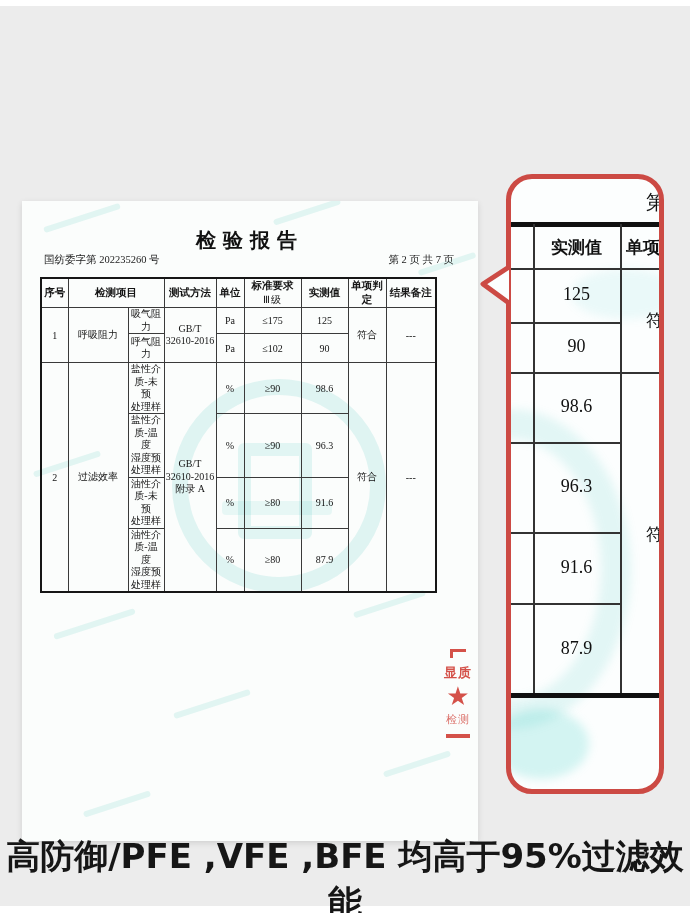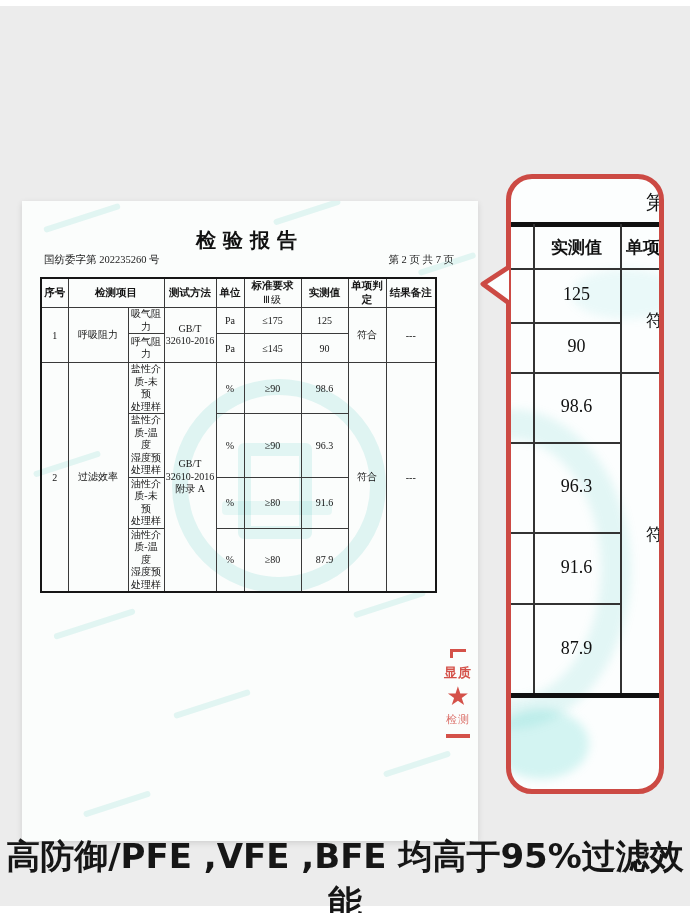--- a/index.html
+++ b/index.html
@@ -184,21 +184,21 @@
         <td>Pa</td>
         <td class="num">≤175</td>
         <td class="num">125</td>
         <td rowspan="2">符合</td>
         <td rowspan="2">---</td>
       </tr>
       <tr class="r2">
         <td class="pre">呼气阻
 力</td>
         <td>Pa</td>
-        <td class="num">≤145</td>
+        <td class="num">≤102</td>
         <td class="num">90</td>
       </tr>
       <tr class="r3">
         <td rowspan="4">2</td>
         <td rowspan="4">过滤效率</td>
         <td class="pre">盐性介
 质-未预
 处理样</td>
         <td rowspan="4" class="pre">GB/T
 32610-2016

